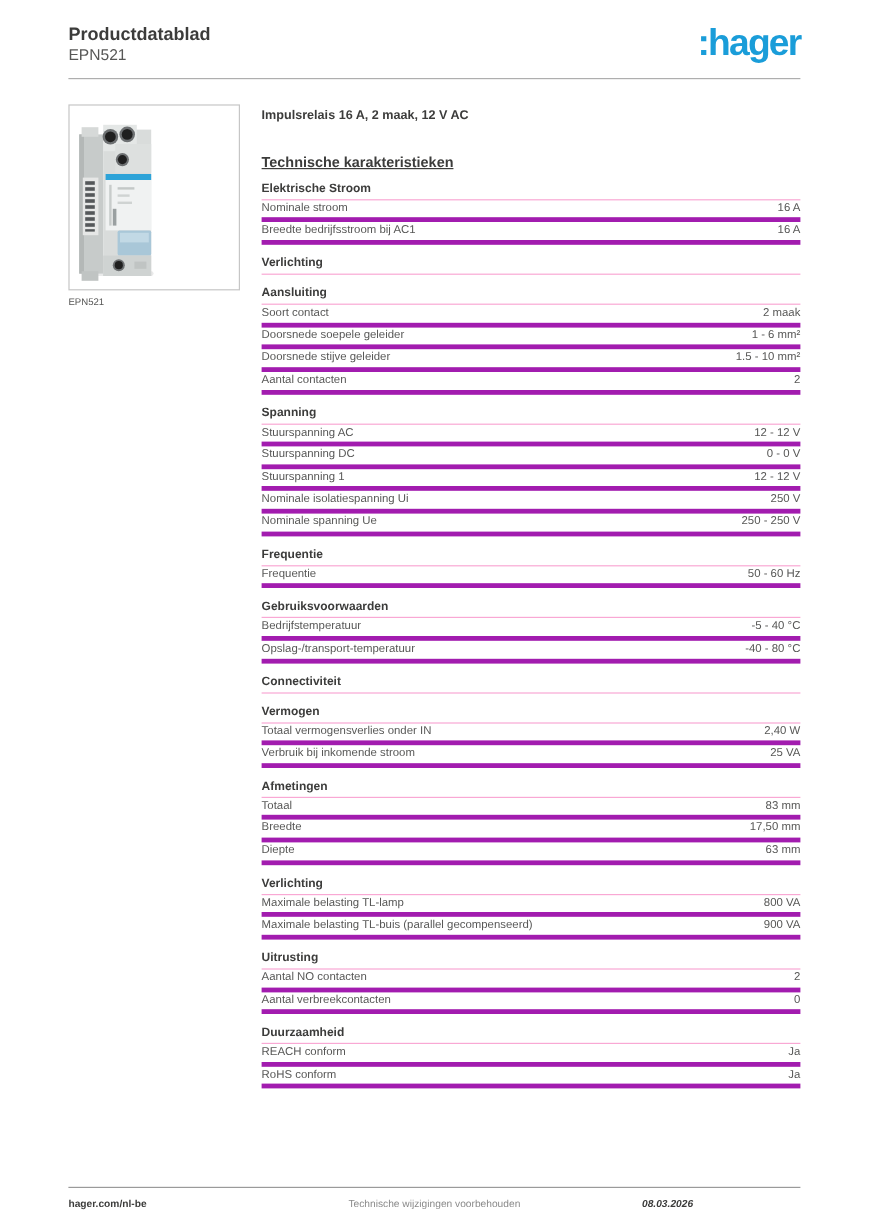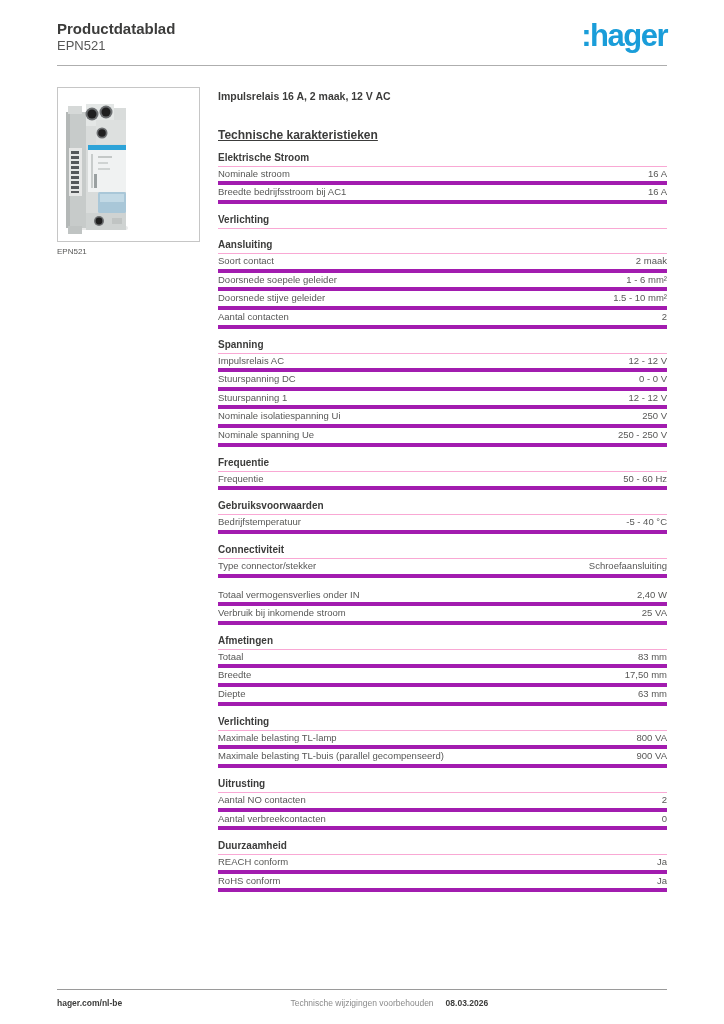--- a/index.html
+++ b/index.html
@@ -49,21 +49,21 @@
   .row .val{text-align:right;white-space:nowrap;padding-left:10px;}
 
   
   footer{
     position:absolute;left:57px;right:57px;bottom:16px;
     border-top:1px solid #9a9a9a;padding-top:8px;
     display:flex;align-items:baseline;font-size:8.5px;gap:12px;
   }
   .f-left{flex:1;font-weight:bold;color:#3c3c3b;}
   .f-center{flex:none;color:#8a8a8a;}
-  .f-right{flex:1;text-align:left;font-weight:bold;color:#3c3c3b;}
+  .f-right{flex:1;text-align:center;font-weight:bold;color:#3c3c3b;font-style:italic;}
 </style>
 </head>
 <body>
 
 <div class="page">
 
   <header>
     <div>
       <div class="doc-title">Productdatablad</div>
       <div class="doc-subtitle">EPN521</div>
@@ -172,21 +172,21 @@
                 <span class="lbl">Aantal contacten</span>
                 <span class="val">2</span>
               </div>
             </div>
   </section>
 
   <section>
     <h4 class="sec-title">Spanning</h4>
     <div>
               <div class="row">
-                <span class="lbl">Impulsrelais AC</span>
+                <span class="lbl">Stuurspanning AC</span>
                 <span class="val">12 - 12 V</span>
               </div>
               <div class="row">
                 <span class="lbl">Stuurspanning DC</span>
                 <span class="val">0 - 0 V</span>
               </div>
               <div class="row">
                 <span class="lbl">Stuurspanning 1</span>
                 <span class="val">12 - 12 V</span>
               </div>
@@ -211,34 +211,33 @@
             </div>
   </section>
 
   <section>
     <h4 class="sec-title">Gebruiksvoorwaarden</h4>
     <div>
               <div class="row">
                 <span class="lbl">Bedrijfstemperatuur</span>
                 <span class="val">-5 - 40 °C</span>
               </div>
+              <div class="row">
+                <span class="lbl">Opslag-/transport-temperatuur</span>
+                <span class="val">-40 - 80 °C</span>
+              </div>
             </div>
   </section>
 
   <section>
     <h4 class="sec-title">Connectiviteit</h4>
-    <div>
-              <div class="row">
-                <span class="lbl">Type connector/stekker</span>
-                <span class="val">Schroefaansluiting</span>
-              </div>
-            </div>
-  </section>
-
-  <section>
+  </section>
+
+  <section>
+    <h4 class="sec-title">Vermogen</h4>
     <div>
               <div class="row">
                 <span class="lbl">Totaal vermogensverlies onder IN</span>
                 <span class="val">2,40 W</span>
               </div>
               <div class="row">
                 <span class="lbl">Verbruik bij inkomende stroom</span>
                 <span class="val">25 VA</span>
               </div>
             </div>

